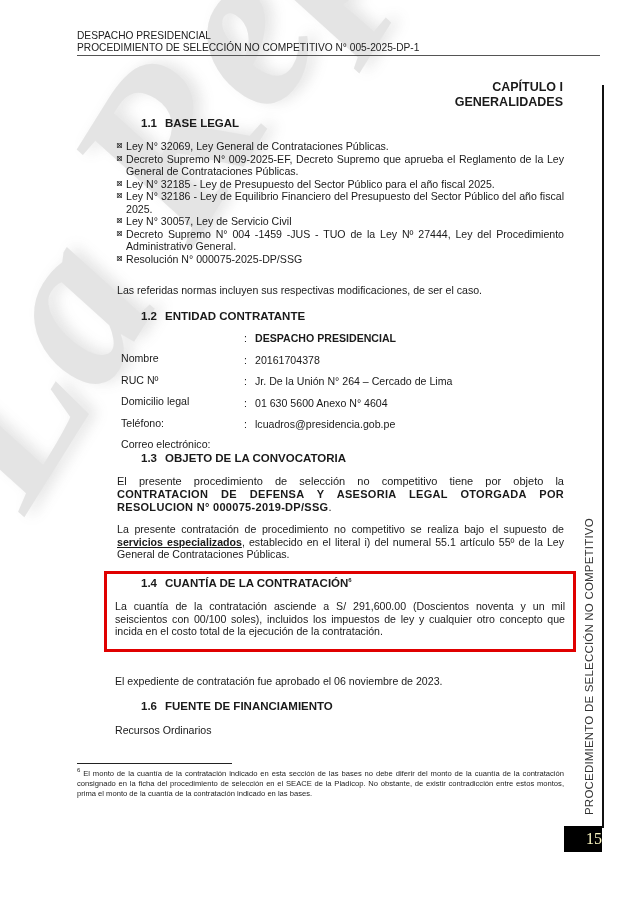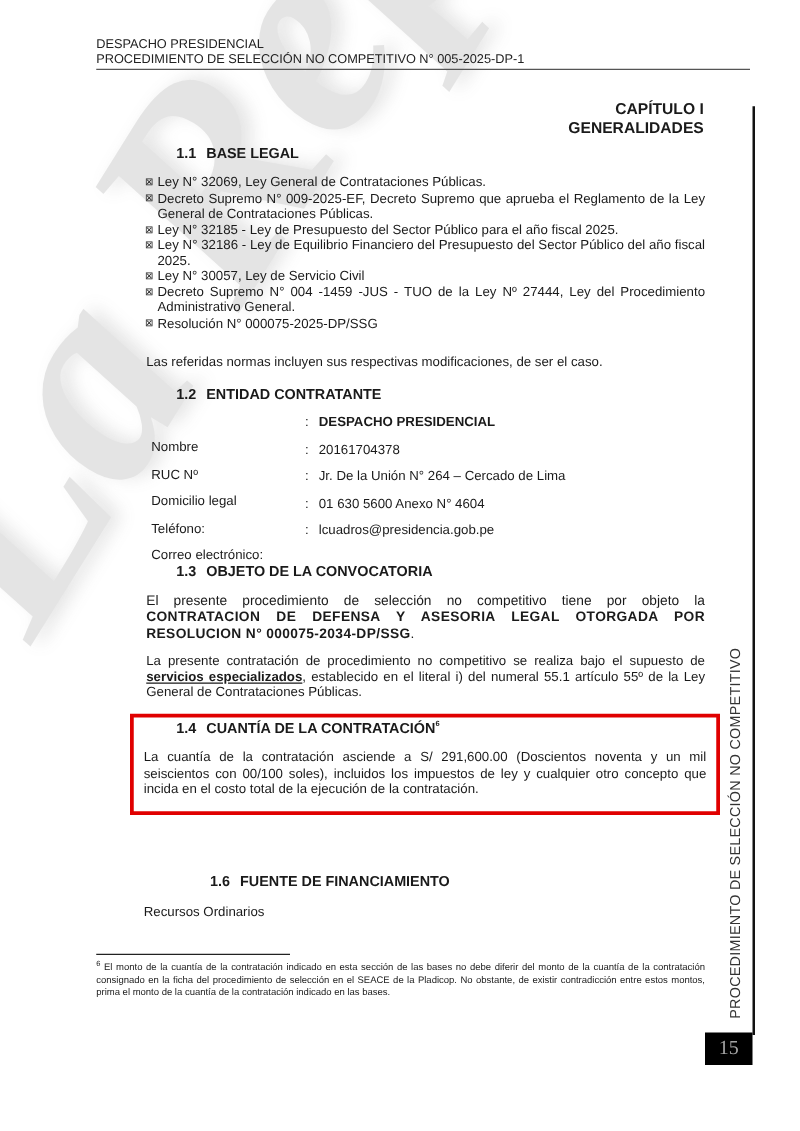--- a/index.html
+++ b/index.html
@@ -22,23 +22,23 @@
   .header { position: absolute; left: 77px; top: 30px; width: 520px; font-size: 10.2px; line-height: 12px; color: #222; }
   .header-rule { position: absolute; left: 77px; top: 55px; width: 523px; height: 1px; background: #555; }
   .right-rule { position: absolute; left: 602px; top: 85px; width: 1.5px; height: 743px; background: #111; }
   .vertical-label {
     position: absolute; left: 583px; top: 815px;
     transform: rotate(-90deg); transform-origin: left top;
     font-size: 11.5px; letter-spacing: 0.2px; color: #333; white-space: nowrap;
   }
   .page-number {
     position: absolute; left: 564px; top: 826px; width: 38px; height: 26px;
-    background: #000; color: #a3a3a3;
+    background: #000; color: #fef9c3;
     font-family: "Liberation Serif", "DejaVu Serif", serif;
-    font-size: 16px; line-height: 26px; text-align: center;
+    font-size: 16px; line-height: 26px; text-align: right;
   }
   .chapter { position: absolute; left: 77px; top: 80px; width: 486px; text-align: right; font-weight: bold; font-size: 12.5px; line-height: 15px; }
   .sec-title { position: absolute; font-weight: bold; font-size: 11.5px; }
   .sec-num { display: inline-block; width: 24px; padding-left: 48px; }
   .body-text { font-size: 10.6px; line-height: 12.5px; text-align: justify; }
   .bullets { position: absolute; left: 117px; top: 140px; width: 447px; list-style: none; margin: 0; padding: 0; }
   .bullets li { position: relative; padding-left: 9px; margin: 0; }
   .bullets li .bullet { position: absolute; left: -1px; top: 0; font-size: 8px; }
   .entity { position: absolute; left: 121px; top: 332px; width: 440px; font-size: 10.6px; }
   .entity-row { position: relative; height: 21.5px; }
@@ -113,34 +113,35 @@
       <span class="k">Correo electrónico:</span>
       <span class="c">:</span>
       <span class="v">lcuadros@presidencia.gob.pe</span>
     </div>
   </div>
 
   <div class="sec-title" style="left:93px; top:452px;">
     <span class="sec-num">1.3</span><span>OBJETO DE LA CONVOCATORIA</span>
   </div>
   <div class="body-text" style="position:absolute; left:117px; top:475px; width:447px; font-size:11px; line-height:13px;">
-    <span>El presente procedimiento de selección no competitivo tiene por objeto la </span><span class="bold" style="letter-spacing:0.3px;">CONTRATACION DE DEFENSA Y ASESORIA LEGAL OTORGADA POR RESOLUCION N° 000075-2034-DP/SSG</span><span>.</span>
+    <span>El presente procedimiento de selección no competitivo tiene por objeto la </span><span class="bold" style="letter-spacing:0.3px;">CONTRATACION DE DEFENSA Y ASESORIA LEGAL OTORGADA POR RESOLUCION N° 000075-2019-DP/SSG</span><span>.</span>
   </div>
   <div class="body-text" style="position:absolute; left:117px; top:523px; width:447px;">
     <span>La presente contratación de procedimiento no competitivo se realiza bajo el supuesto de </span><span class="underline">servicios especializados</span><span>, establecido en el literal i) del numeral 55.1 artículo 55º de la Ley General de Contrataciones Públicas.</span>
   </div>
 
   <div class="red-box"></div>
   <div class="sec-title" style="left:93px; top:577px;">
     <span class="sec-num">1.4</span><span>CUANTÍA DE LA CONTRATACIÓN</span><sup>6</sup>
   </div>
   <div class="body-text" style="position:absolute; left:115px; top:600px; width:450px;">La cuantía de la contratación asciende a S/ 291,600.00 (Doscientos noventa y un mil seiscientos con 00/100 soles), incluidos los impuestos de ley y cualquier otro concepto que incida en el costo total de la ejecución de la contratación.</div>
 
+  <div class="body-text" style="position:absolute; left:115px; top:675px; width:450px;">El expediente de contratación fue aprobado el 06 noviembre de 2023.</div>
 
-  <div class="sec-title" style="left:93px; top:700px;margin-left:27px;">
+  <div class="sec-title" style="left:93px; top:700px;">
     <span class="sec-num">1.6</span><span>FUENTE DE FINANCIAMIENTO</span>
   </div>
   <div class="body-text" style="position:absolute; left:115px; top:724px; width:450px;">Recursos Ordinarios</div>
 
   <div class="footnote-rule"></div>
   <div class="footnote">
     <sup>6</sup>
     <span>El monto de la cuantía de la contratación indicado en esta sección de las bases no debe diferir del monto de la cuantía de la contratación consignado en la ficha del procedimiento de selección en el SEACE de la Pladicop. No obstante, de existir contradicción entre estos montos, prima el monto de la cuantía de la contratación indicado en las bases.</span>
   </div>
 

